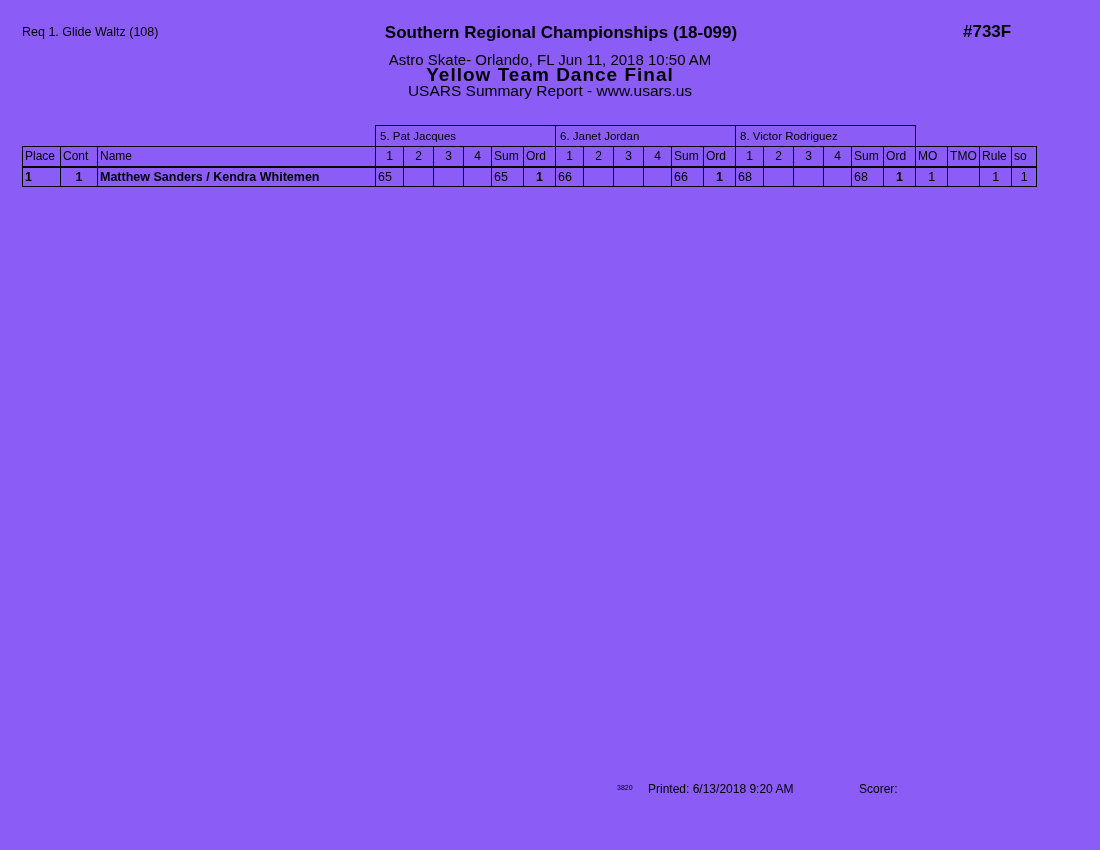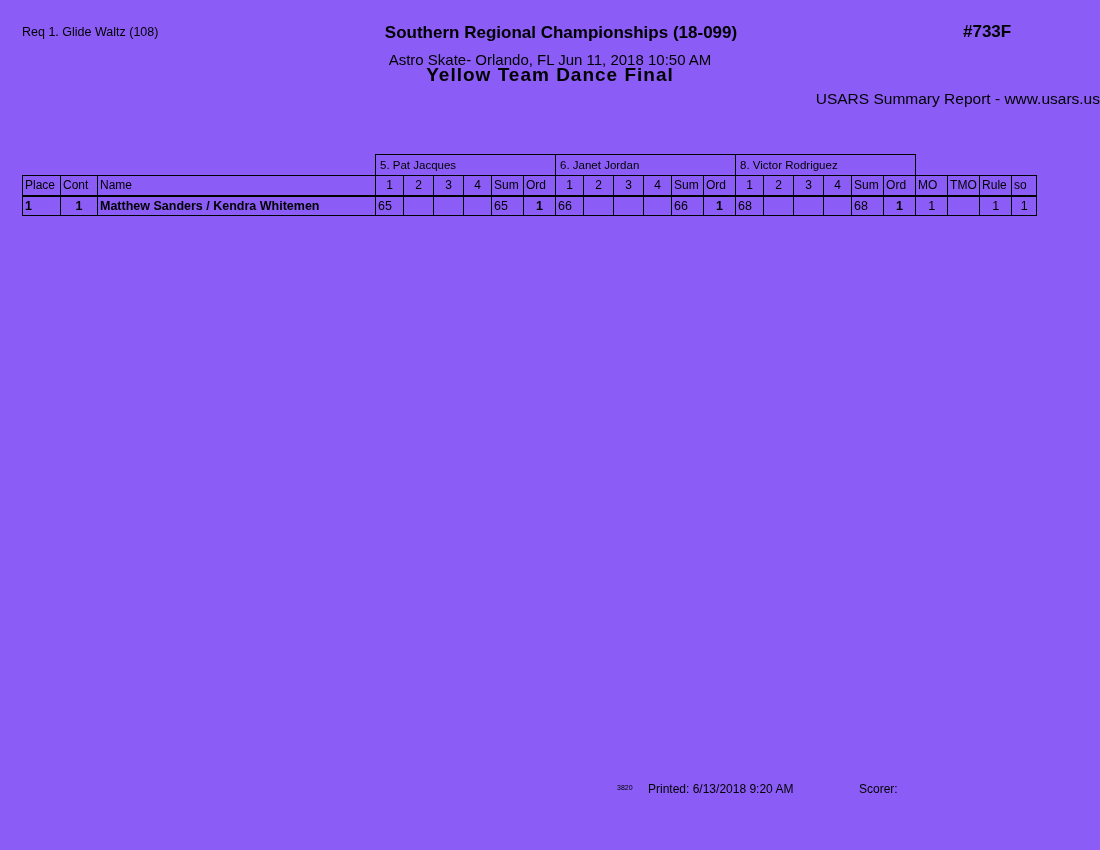--- a/index.html
+++ b/index.html
@@ -11,24 +11,24 @@
   }
   .page { position: relative; width: 1100px; height: 850px; background: #8b5cf6; overflow: hidden; padding-left: 28px; }
   .abs { position: absolute; }
   .center-line { left: 0; width: 1100px; text-align: center; }
 
   .req-label { left: 22px; top: 25px; font-size: 12.5px; }
   .event-number { left: 963px; top: 22px; font-size: 17px; font-weight: bold; }
   .main-title { top: 23px; font-size: 17px; font-weight: bold; margin-left: 11px; }
   .venue-line { top: 51px; font-size: 15px; }
   .event-title { top: 64px; font-size: 19px; font-weight: bold; letter-spacing: 1px; }
-  .report-line { top: 90px; font-size: 15.5px; text-align: right; }
+  .report-line { top: 82px; font-size: 15.5px; }
 
   table.results {
-    position: absolute; left: 22px; top: 154px;
+    position: absolute; left: 22px; top: 125px;
     border-collapse: collapse; table-layout: fixed;
     width: 1014px;
     font-size: 12px;
   }
   table.results td {
     border: 1px solid #000;
     height: 19px;
     padding: 0 2px;
     overflow: hidden;
     white-space: nowrap;

